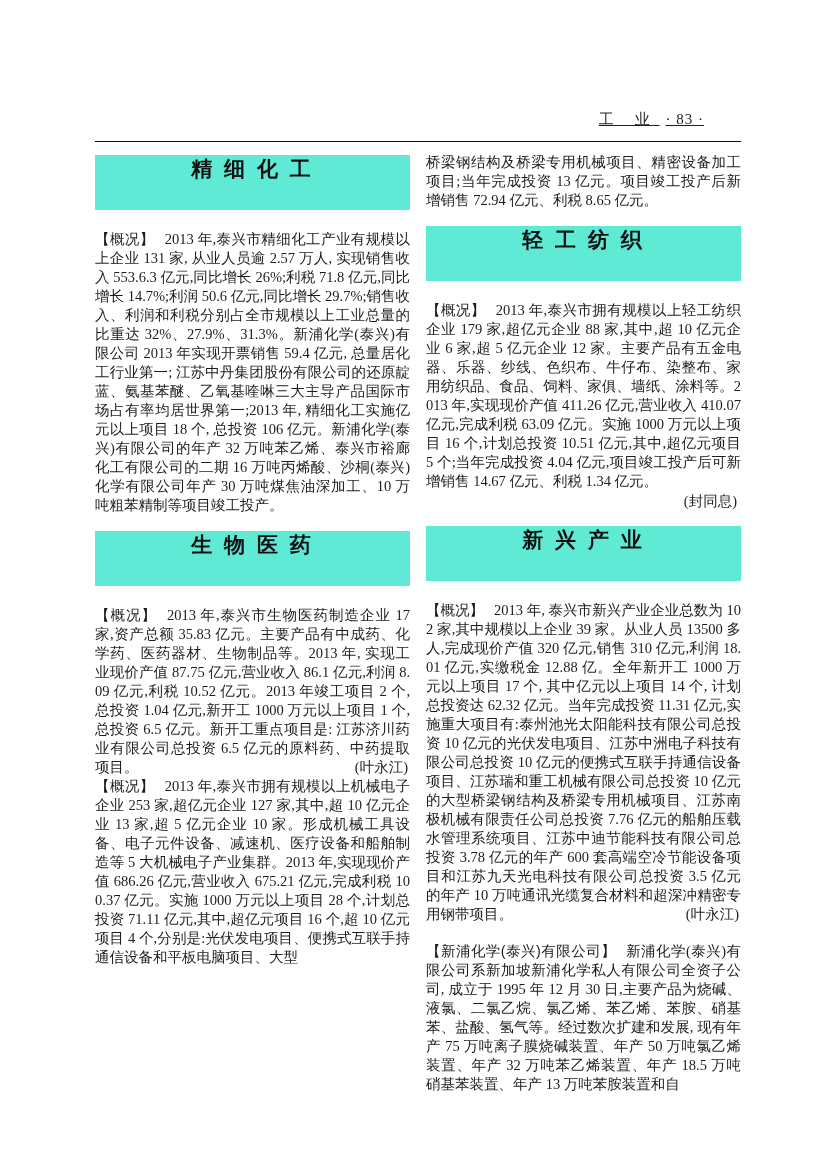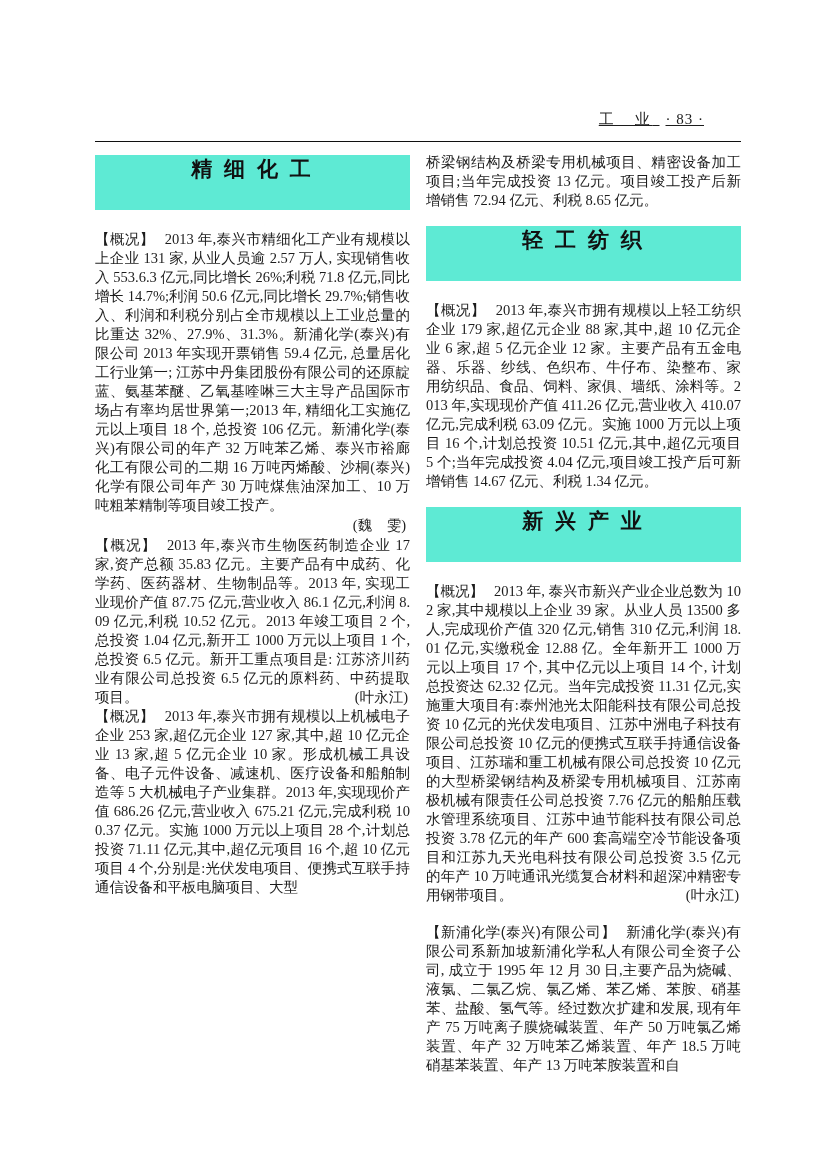--- a/index.html
+++ b/index.html
@@ -99,36 +99,39 @@
   <hr class="header-rule">
 
   <div class="columns">
 
     <div class="column">
 
       <div class="section-box">
         <span class="section-title">精 细 化 工</span>
       </div>
       <p class="body"><span class="label">【概况】</span><span>2013 年,泰兴市精细化工产业有规模以上企业 131 家, 从业人员逾 2.57 万人, 实现销售收入 553.6.3 亿元,同比增长 26%;利税 71.8 亿元,同比增长 14.7%;利润 50.6 亿元,同比增长 29.7%;销售收入、利润和利税分别占全市规模以上工业总量的比重达 32%、27.9%、31.3%。新浦化学(泰兴)有限公司 2013 年实现开票销售 59.4 亿元, 总量居化工行业第一; 江苏中丹集团股份有限公司的还原靛蓝、氨基苯醚、乙氧基喹啉三大主导产品国际市场占有率均居世界第一;2013 年, 精细化工实施亿元以上项目 18 个, 总投资 106 亿元。新浦化学(泰兴)有限公司的年产 32 万吨苯乙烯、泰兴市裕廊化工有限公司的二期 16 万吨丙烯酸、沙桐(泰兴)化学有限公司年产 30 万吨煤焦油深加工、10 万吨粗苯精制等项目竣工投产。</span></p>
-      <div class="attr-line">(魏　雯)</div>
 
+      <div class="section-box">
+        <span class="section-title">生 物 医 药</span>
+      </div>
       <p class="body"><span class="label">【概况】</span><span>2013 年,泰兴市生物医药制造企业 17 家,资产总额 35.83 亿元。主要产品有中成药、化学药、医药器材、生物制品等。2013 年, 实现工业现价产值 87.75 亿元,营业收入 86.1 亿元,利润 8.09 亿元,利税 10.52 亿元。2013 年竣工项目 2 个,总投资 1.04 亿元,新开工 1000 万元以上项目 1 个,总投资 6.5 亿元。新开工重点项目是: 江苏济川药业有限公司总投资 6.5 亿元的原料药、中药提取项目。</span><span class="attr-inline">(叶永江)</span></p>
 
       <p class="body"><span class="label">【概况】</span><span>2013 年,泰兴市拥有规模以上机械电子企业 253 家,超亿元企业 127 家,其中,超 10 亿元企业 13 家,超 5 亿元企业 10 家。形成机械工具设备、电子元件设备、减速机、医疗设备和船舶制造等 5 大机械电子产业集群。2013 年,实现现价产值 686.26 亿元,营业收入 675.21 亿元,完成利税 100.37 亿元。实施 1000 万元以上项目 28 个,计划总投资 71.11 亿元,其中,超亿元项目 16 个,超 10 亿元项目 4 个,分别是:光伏发电项目、便携式互联手持通信设备和平板电脑项目、大型</span></p>
 
     </div>
 
     <div class="column">
 
       <p class="body"><span>桥梁钢结构及桥梁专用机械项目、精密设备加工项目;当年完成投资 13 亿元。项目竣工投产后新增销售 72.94 亿元、利税 8.65 亿元。</span></p>
 
       <div class="section-box">
         <span class="section-title">轻 工 纺 织</span>
       </div>
       <p class="body"><span class="label">【概况】</span><span>2013 年,泰兴市拥有规模以上轻工纺织企业 179 家,超亿元企业 88 家,其中,超 10 亿元企业 6 家,超 5 亿元企业 12 家。主要产品有五金电器、乐器、纱线、色织布、牛仔布、染整布、家用纺织品、食品、饲料、家俱、墙纸、涂料等。2013 年,实现现价产值 411.26 亿元,营业收入 410.07 亿元,完成利税 63.09 亿元。实施 1000 万元以上项目 16 个,计划总投资 10.51 亿元,其中,超亿元项目 5 个;当年完成投资 4.04 亿元,项目竣工投产后可新增销售 14.67 亿元、利税 1.34 亿元。</span></p>
+      <div class="attr-line">(封同息)</div>
 
       <div class="section-box">
         <span class="section-title">新 兴 产 业</span>
       </div>
       <p class="body"><span class="label">【概况】</span><span>2013 年, 泰兴市新兴产业企业总数为 102 家,其中规模以上企业 39 家。从业人员 13500 多人,完成现价产值 320 亿元,销售 310 亿元,利润 18.01 亿元,实缴税金 12.88 亿。全年新开工 1000 万元以上项目 17 个, 其中亿元以上项目 14 个, 计划总投资达 62.32 亿元。当年完成投资 11.31 亿元,实施重大项目有:泰州池光太阳能科技有限公司总投资 10 亿元的光伏发电项目、江苏中洲电子科技有限公司总投资 10 亿元的便携式互联手持通信设备项目、江苏瑞和重工机械有限公司总投资 10 亿元的大型桥梁钢结构及桥梁专用机械项目、江苏南极机械有限责任公司总投资 7.76 亿元的船舶压载水管理系统项目、江苏中迪节能科技有限公司总投资 3.78 亿元的年产 600 套高端空冷节能设备项目和江苏九天光电科技有限公司总投资 3.5 亿元的年产 10 万吨通讯光缆复合材料和超深冲精密专用钢带项目。</span><span class="attr-inline">(叶永江)</span></p>
 
       <p class="body company"><span class="label">【新浦化学(泰兴)有限公司】</span><span>新浦化学(泰兴)有限公司系新加坡新浦化学私人有限公司全资子公司, 成立于 1995 年 12 月 30 日,主要产品为烧碱、液氯、二氯乙烷、氯乙烯、苯乙烯、苯胺、硝基苯、盐酸、氢气等。经过数次扩建和发展, 现有年产 75 万吨离子膜烧碱装置、年产 50 万吨氯乙烯装置、年产 32 万吨苯乙烯装置、年产 18.5 万吨硝基苯装置、年产 13 万吨苯胺装置和自</span></p>
 
     </div>
 

